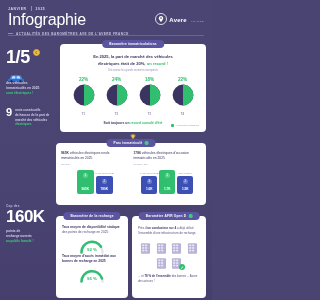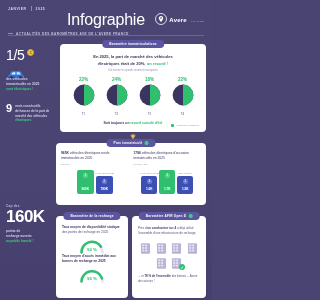--- a/index.html
+++ b/index.html
@@ -6,21 +6,21 @@
   body {
     width: 212px; height: 300px;
     background: #4a4472;
     font-family: "Liberation Sans", sans-serif;
     overflow: hidden;
     position: relative;
   }
   .page { width: 212px; height: 300px; position: relative; background: linear-gradient(180deg,#4b4573 0%,#4a4472 60%,#463f6d 100%); }
 
   
-  .header { position: relative; padding: 6px 8px 0 8px; text-align: center; }
+  .header { position: relative; padding: 6px 8px 0 8px; }
   .datebar { display: flex; align-items: center; gap: 4px; }
   .datebar .d1, .datebar .d2 {
     font-size: 3.4px; letter-spacing: .55px; color: #d9d4ef; font-weight: 700;
   }
   .datebar .sep { width: 1px; height: 5px; background: #8d86b8; }
   .title {
     font-size: 16px; color: #ffffff; font-weight: 400;
     letter-spacing: -0.2px; line-height: 1.05; margin-top: 1px;
   }
   .subtitle {
@@ -31,21 +31,21 @@
   .hrule { position: absolute; left: 8px; right: 8px; top: 35px; height: 1px; background: rgba(255,255,255,.18); }
 
   .logo { position: absolute; right: 8px; top: 8px; display: flex; align-items: center; gap: 2.5px; }
   .logo .pin { width: 12px; height: 12px; }
   .logo-txt .ln1 { font-size: 6px; color: #fff; font-weight: 700; letter-spacing: .2px; line-height:1; }
   .logo-txt .ln2 { font-size: 2.3px; color: #bdb6dc; letter-spacing: .55px; margin-top: 1px; }
 
   
   .leftcol { position: absolute; left: 0; top: 48px; width: 58px; padding: 0 6px; }
   .kpi1 { display: flex; align-items: flex-start; gap: 3px; }
-  .kpi1 .big { font-size: 14px; color: #fff; font-weight: 400; line-height: 1; letter-spacing:-.4px; }
+  .kpi1 .big { font-size: 18px; color: #fff; font-weight: 700; line-height: 1; letter-spacing:-.4px; }
   .coin { width: 7px; height: 7px; border-radius: 50%; background: #f2c14e; border: .8px solid #d8a42f;
           display:flex; align-items:center; justify-content:center; font-size:4px; color:#8a6a12; font-weight:700; margin-top:1px;}
   .car { margin-top: 2px; width: 20px; height: 9px; position: relative; }
   .kpi1-txt { font-size: 3.3px; line-height: 1.55; color: #d3cdec; margin-top: 4px; font-weight: 700; }
   .kpi1-txt .hl { color: #3ecf7e; }
 
   .kpi2 { margin-top: 11px; display: flex; align-items: flex-start; gap: 3px; }
   .kpi2 .big { font-size: 11px; color: #fff; font-weight: 700; line-height: 1; }
   .kpi2-txt { font-size: 3.1px; line-height: 1.5; color: #d3cdec; font-weight: 700; padding-top:1px;}
   .kpi2-txt .hl { color: #3ecf7e; }

